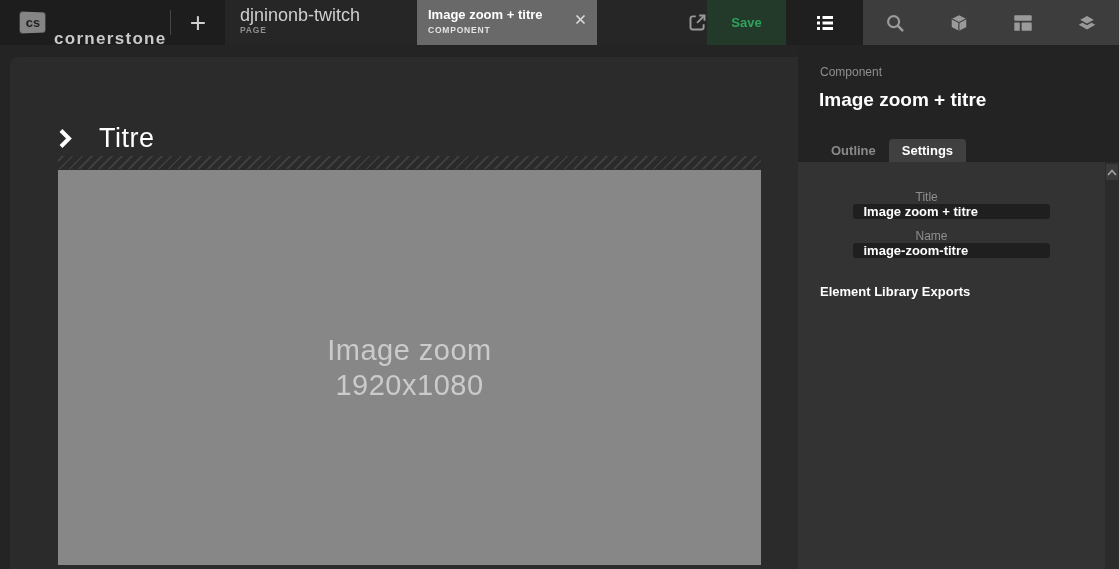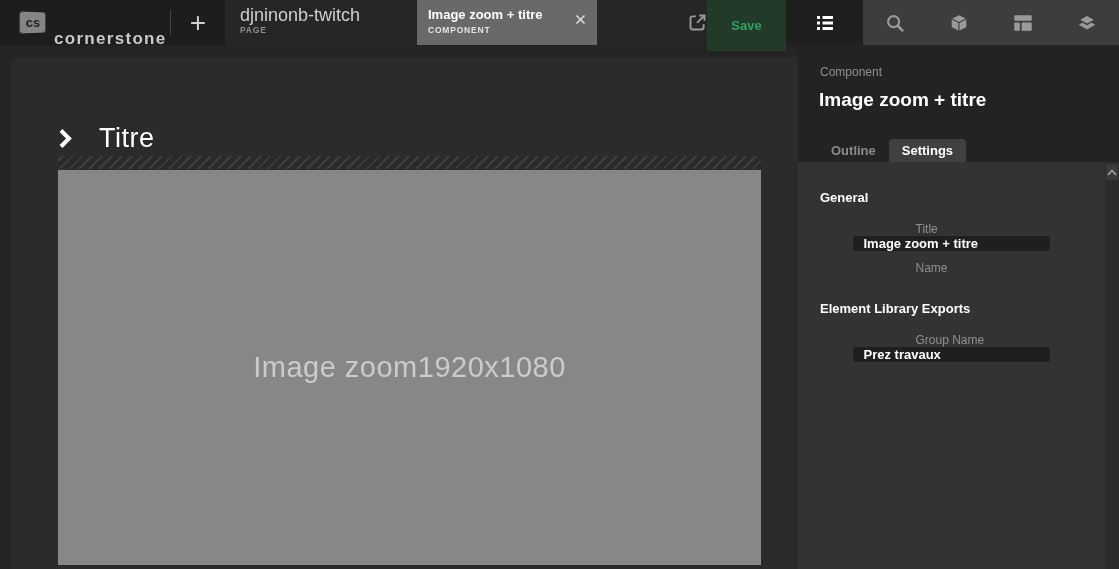--- a/index.html
+++ b/index.html
@@ -17,33 +17,33 @@
   .add-btn { width:54px; display:flex; align-items:center; justify-content:center; color:#cfcfcf; font-size:28px; font-weight:200; cursor:pointer; background:transparent; border:none; }
   .tabs-strip { width:561px; background:#262626; display:flex; align-items:stretch; position:relative; }
   .doc-tab { width:192px; padding:7px 0 0 15px; cursor:pointer; }
   .doc-tab .tab-title { color:#cfcfcf; font-size:18px; line-height:16px; }
   .doc-tab .tab-kind { color:#8f8f8f; font-size:8.5px; font-weight:bold; letter-spacing:.8px; margin-top:2px; }
   .comp-tab { width:180px; background:#696969; padding:7px 0 0 11px; position:relative; cursor:pointer; }
   .comp-tab .tab-title { color:#ffffff; font-size:13px; font-weight:bold; line-height:16px; }
   .comp-tab .tab-kind { color:#e3e3e3; font-size:8.5px; font-weight:bold; letter-spacing:.8px; margin-top:2px; }
   .tab-close { position:absolute; right:9px; top:11px; width:16px; height:16px; display:flex; align-items:center; justify-content:center; cursor:pointer; }
   .external-btn { position:absolute; left:447px; top:0; width:50px; height:45px; display:flex; align-items:center; justify-content:center; background:transparent; border:none; cursor:pointer; }
-  .save-btn { position:absolute; right:0; top:0; width:79px; height:51px; background:#233a2b; border:none; color:#2fa35c; font-weight:bold; font-size:13px; cursor:pointer; }
+  .save-btn { position:absolute; right:0; top:0; width:79px; height:45px; background:#233a2b; border:none; color:#2fa35c; font-weight:bold; font-size:13px; cursor:pointer; }
   .icon-bar { flex:1; background:#3d3d3d; display:flex; align-items:stretch; }
   .icon-cell { width:64px; display:flex; align-items:center; justify-content:center; cursor:pointer; }
   .icon-cell.active { width:77px; background:#1f1f1f; }
 
   
   .canvas { position:absolute; left:0; top:45px; width:798px; height:524px; background:#242424; }
   .page-surface { position:absolute; left:10px; top:12px; right:0; bottom:0; background:#2b2b2b; border-top-left-radius:8px; }
   .component-heading { position:absolute; left:48px; top:66px; display:flex; align-items:center; gap:26px; }
   .component-heading .h-title { color:#ffffff; font-size:27px; letter-spacing:.5px; }
   .hatch-strip { position:absolute; left:48px; top:99px; width:703px; height:13px;
     background:repeating-linear-gradient(-45deg, #2a2a2a 0 5px, #3e3e3e 5px 7px); }
-  .img-placeholder { position:absolute; left:48px; top:113px; width:703px; height:395px; background:#878787; display:flex; flex-direction:row; align-items:center; justify-content:center; }
+  .img-placeholder { position:absolute; left:48px; top:113px; width:703px; height:395px; background:#878787; display:flex; flex-direction:column; align-items:center; justify-content:center; }
   .img-placeholder .ph-line { color:#cbcbcb; font-size:29px; line-height:35px; letter-spacing:.5px; }
 
   
   .panel { position:absolute; left:798px; top:45px; width:321px; height:524px; background:#232323; }
   .panel-header { position:absolute; left:0; top:0; right:0; height:117px; }
   .panel-kicker { position:absolute; left:22px; top:20px; color:#8f8f8f; font-size:12px; }
   .panel-title { position:absolute; left:21px; top:44px; color:#ffffff; font-size:19px; font-weight:bold; }
   .panel-tabs { position:absolute; left:20px; bottom:0; display:flex; }
   .panel-tab { height:23px; padding:0 13px; display:flex; align-items:center; font-size:13px; font-weight:bold; color:#8a8a8a; cursor:pointer; }
   .panel-tab.active { background:#404040; color:#ffffff; border-radius:4px 4px 0 0; }
@@ -159,36 +159,32 @@
       <div class="panel-tabs">
         <div class="panel-tab">Outline</div>
         <div class="panel-tab active">Settings</div>
       </div>
     </div>
 
     <div class="panel-content">
       <div class="form">
 
         <div class="section">
-          <div class="section-heading">General</div>
           <div class="field-row">
             <span class="field-label">Title</span>
             <input class="field-input" type="text" value="Image zoom + titre" style="">
           </div>
           <div class="field-row">
             <span class="field-label">Name</span>
+            <input class="field-input" type="text" value="image-zoom-titre" style="">
           </div>
         </div>
 
         <div class="section">
           <div class="section-heading">Element Library Exports</div>
-          <div class="field-row">
-            <span class="field-label">Group Name</span>
-            <input class="field-input" type="text" value="Prez travaux" style="">
-          </div>
         </div>
 
       </div>
 
       <div class="scrollbar">
         <button class="scroll-up">
           <svg width="10" height="7" viewBox="0 0 10 7">
               <path d="M1 6 L5 1.5 L9 6" fill="none" stroke="#9f9f9f" stroke-width="1.8"></path>
             </svg>
         </button>

